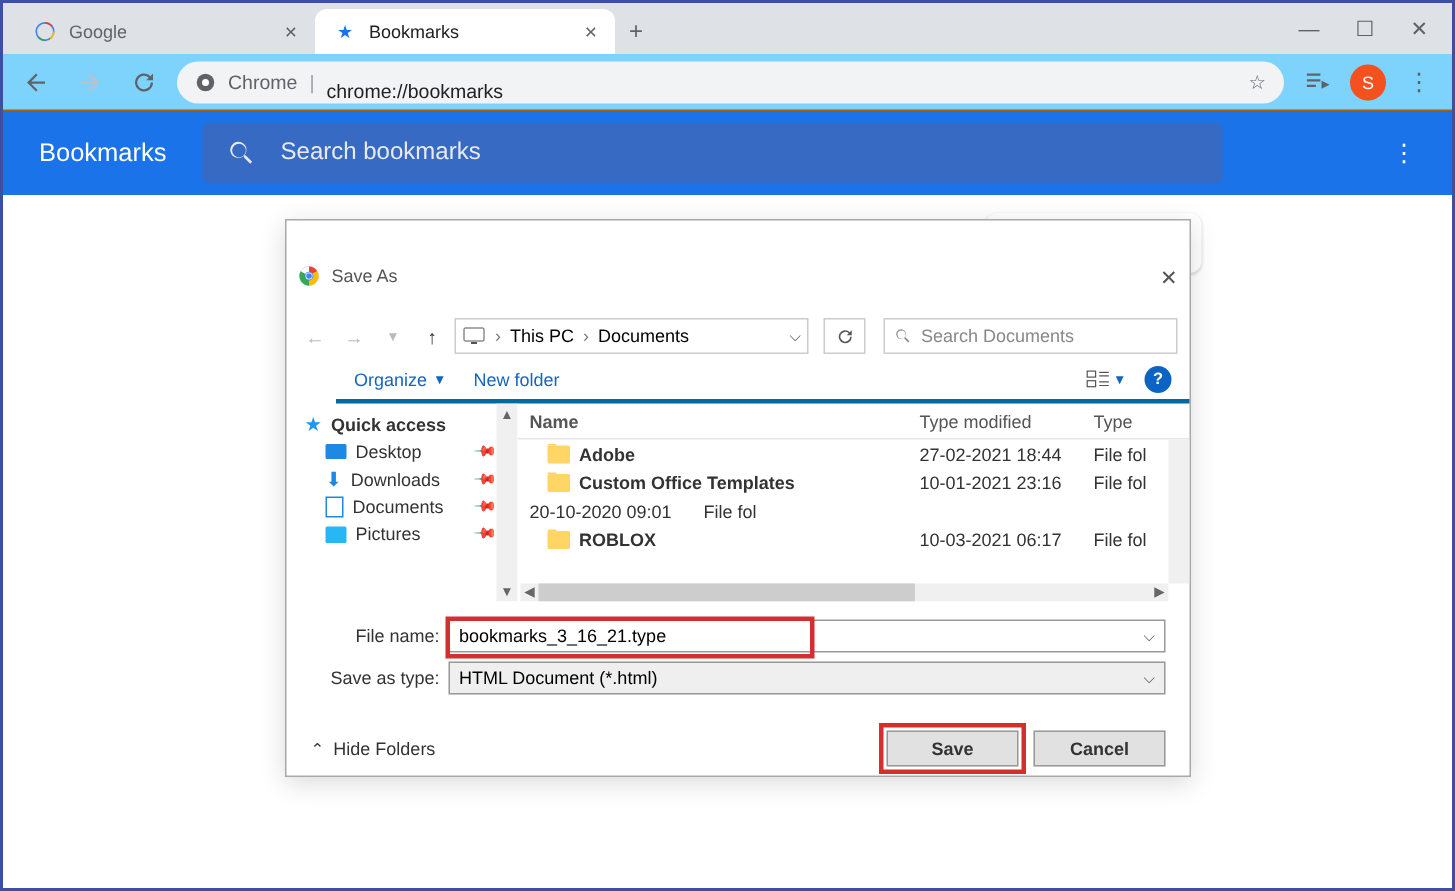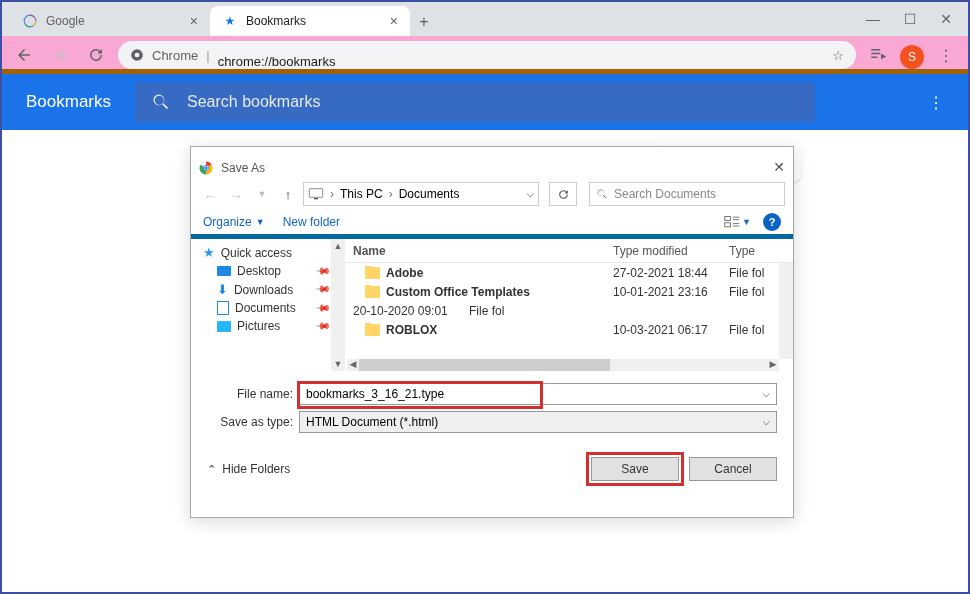--- a/index.html
+++ b/index.html
@@ -9,21 +9,21 @@
     .tab-bar { height: 34px; background: #dee1e6; display: flex; align-items: flex-end; padding-left: 8px; }
     .tab { height: 30px; display: flex; align-items: center; padding: 0 12px; gap: 8px; border-radius: 8px 8px 0 0; font-size: 12px; color: #5f6368; min-width: 200px; position: relative; margin-top: 44px; }
     .tab.active { background: #fff; color: #202124; }
     .tab .favicon { width: 16px; height: 16px; display: flex; align-items: center; justify-content: center; }
     .tab .close-x { margin-left: auto; color: #5f6368; font-size: 14px; }
     .new-tab { width: 28px; height: 28px; display: flex; align-items: center; justify-content: center; color: #5f6368; font-size: 16px; }
     .window-controls { margin-left: auto; display: flex; gap: 24px; padding-right: 16px; color: #5f6368; align-self: center; }
     .window-controls span { font-size: 14px; }
     
     
-    .address-bar { height: 38px; background: #f9a8d4; display: flex; align-items: flex-end; padding: 0 8px; gap: 8px; border-bottom: 5px solid #a16207; }
+    .address-bar { height: 38px; background: #7dd3fc; display: flex; align-items: center; padding: 0 8px; gap: 8px; border-bottom: 1px solid #a16207; }
     .nav-btn { width: 28px; height: 28px; display: flex; align-items: center; justify-content: center; color: #5f6368; border-radius: 50%; }
     .nav-btn.disabled { color: #bdc1c6; }
     .omnibox { flex: 1; height: 28px; background: #f1f3f4; border-radius: 14px; display: flex; align-items: center; padding: 0 12px; gap: 8px; font-size: 13px; }
     .omnibox .chrome-ico { width: 14px; height: 14px; }
     .omnibox .sep { color: #9aa0a6; }
     .omnibox .url-main { color: #202124; margin-top: 12px; }
     .omnibox .star { margin-left: auto; color: #5f6368; }
     .ext-btn { width: 28px; height: 28px; display: flex; align-items: center; justify-content: center; color: #5f6368; }
     .avatar { width: 24px; height: 24px; border-radius: 50%; background: #f4511e; color: #fff; display: flex; align-items: center; justify-content: center; font-size: 12px; font-weight: 500; }
     
@@ -40,35 +40,35 @@
     .bm-side-item { display: flex; align-items: center; gap: 10px; padding: 8px 0; font-size: 13px; color: #1a73e8; }
     .bm-side-item.other { color: #5f6368; }
     .folder-ico { width: 18px; height: 14px; background: #ffd666; border-radius: 1px; position: relative; }
     .folder-ico::before { content: ""; position: absolute; top: -3px; left: 0; width: 8px; height: 3px; background: #ffd666; border-radius: 1px 1px 0 0; }
     .bm-main { flex: 1; }
     .bm-card { background: #fff; border-radius: 8px; box-shadow: 0 1px 2px rgba(60,64,67,.2); width: 144px; height: 40px; margin-left: 615px; display: flex; align-items: center; justify-content: center; }
     .bm-card-dots { color: #5f6368; }
     
     
     .dialog { position: absolute; left: 188px; top: 144px; width: 604px; height: 372px; background: #fff; border: 1px solid #a8a8a8; box-shadow: 0 4px 16px rgba(0,0,0,.15); }
-    .dlg-title { height: 28px; display: flex; align-items: flex-end; padding: 0 8px; gap: 8px; font-size: 12px; color: #555; }
+    .dlg-title { height: 28px; display: flex; align-items: flex-start; padding: 0 8px; gap: 8px; font-size: 12px; color: #555; margin-top: 30px; }
     .dlg-title .close { margin-left: auto; font-size: 14px; color: #555; }
     .chrome-logo { width: 14px; height: 14px; }
     
     .dlg-nav { height: 30px; display: flex; align-items: center; padding: 0 8px; gap: 4px; margin-top: 4px; }
     .dlg-nav-btn { width: 22px; height: 22px; display: flex; align-items: center; justify-content: center; color: #333; font-size: 13px; }
     .dlg-nav-btn.disabled { color: #bbb; }
     .breadcrumb { flex: 0 0 236px; height: 24px; border: 1px solid #ccc; display: flex; align-items: center; padding: 0 4px; font-size: 12px; gap: 2px; }
     .breadcrumb .bc-ico { width: 16px; height: 14px; }
     .breadcrumb .bc-sep { color: #777; padding: 0 4px; }
     .breadcrumb .bc-down { margin-left: auto; color: #555; }
     .refresh-btn { width: 28px; height: 24px; border: 1px solid #ccc; display: flex; align-items: center; justify-content: center; margin-left: 6px; }
     .dlg-search { flex: 1; height: 24px; border: 1px solid #ccc; display: flex; align-items: center; padding: 0 6px; gap: 6px; font-size: 12px; color: #888; margin-left: 8px; }
     
-    .dlg-toolbar { height: 30px; display: flex; align-items: center; padding: 0 12px; gap: 18px; font-size: 12px; color: #1565c0; border-bottom: 5px solid #0369a1; }
+    .dlg-toolbar { height: 30px; display: flex; align-items: center; padding: 0 12px; gap: 18px; font-size: 12px; color: #1565c0; border-bottom: 3px solid #0369a1; margin-left: 33px; }
     .dlg-toolbar .org { display: flex; align-items: center; gap: 4px; }
     .dlg-toolbar .right { margin-left: auto; display: flex; align-items: center; gap: 12px; }
     .view-btn { display: flex; align-items: center; gap: 2px; color: #555; }
     .help-btn { width: 18px; height: 18px; border-radius: 50%; background: #0b64c4; color: #fff; display: flex; align-items: center; justify-content: center; font-size: 11px; font-weight: bold; }
     
     .dlg-content { display: flex; height: 132px; }
     .tree { width: 154px; overflow: hidden; font-size: 12px; padding: 4px 0 0 12px; position: relative; }
     .tree-scroll { position: absolute; right: 0; top: 0; bottom: 0; width: 14px; background: #f0f0f0; display: flex; flex-direction: column; align-items: center; justify-content: space-between; padding: 2px 0; }
     .tree-scroll .arr { font-size: 9px; color: #666; }
     .tree-item { display: flex; align-items: center; gap: 6px; padding: 2px 0; color: #333; }
@@ -97,21 +97,21 @@
     
     .dlg-fields { padding: 12px 16px 0 16px; }
     .field-row { display: flex; align-items: center; gap: 6px; margin-bottom: 6px; font-size: 12px; }
     .field-row label { width: 86px; text-align: right; color: #333; }
     .field-row .input-wrap { flex: 1; height: 22px; border: 1px solid #999; display: flex; align-items: center; padding: 0 6px; position: relative; }
     .filename-highlight { position: absolute; left: -3px; top: -3px; width: 246px; height: 28px; border: 3px solid #d32f2f; pointer-events: none; }
     .input-wrap .dd { margin-left: auto; color: #555; font-size: 10px; }
     
     .dlg-footer { display: flex; align-items: center; padding: 18px 16px 12px 16px; font-size: 12px; }
     .hide-folders { display: flex; align-items: center; gap: 6px; color: #333; }
-    .dlg-buttons { margin-left: auto; display: flex; gap: 10px; }
+    .dlg-buttons { margin-left: auto; display: flex; gap: 10px; font-weight: bold; }
     .dlg-btn { width: 88px; height: 24px; border: 1px solid #999; background: #e1e1e1; display: flex; align-items: center; justify-content: center; color: #333; }
     .save-highlight { position: relative; }
     .save-highlight::after { content: ""; position: absolute; inset: -6px; border: 3px solid #d32f2f; }
     
     svg { display: block; }
   </style>
 </head>
 <body>
 
 <div class="tab-bar">
@@ -263,21 +263,21 @@
         <span style="font-size:9px;color:#1565c0">▼</span>
       </div>
       <div class="help-btn">?</div>
     </div>
   </div>
 
   <div class="dlg-content">
     <div class="tree">
       <div class="tree-item">
         <span class="qa-star">★</span>
-        <span style="font-weight:400">Quick access</span>
+        <span style="font-weight:700">Quick access</span>
       </div>
       <div class="tree-item" style="padding-left:14px">
         <span class="desktop-ico"></span>
         <span>Desktop</span>
         <span class="pin">📌</span>
       </div>
       <div class="tree-item" style="padding-left:14px">
         <span class="dl-ico">⬇</span>
         <span>Downloads</span>
         <span class="pin">📌</span>

